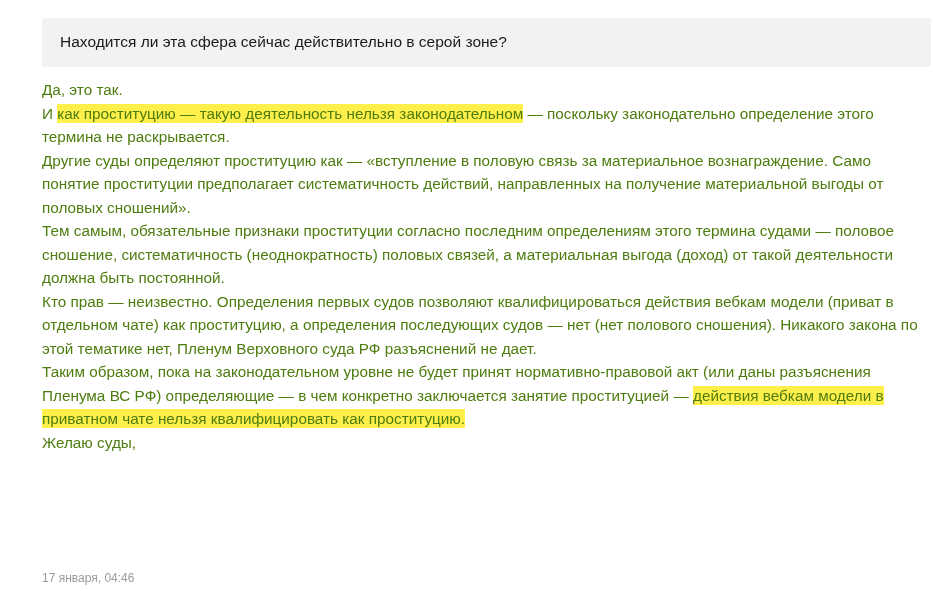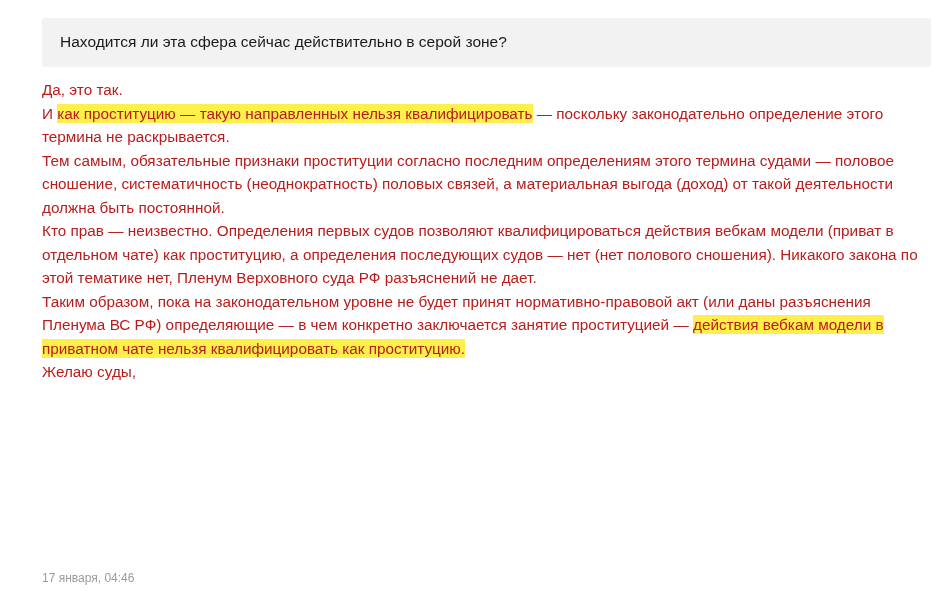--- a/index.html
+++ b/index.html
@@ -50,21 +50,21 @@
     line-height: 20px;
     color: #1a1a1a;
   }
   .answer {
     position: absolute;
     top: 78px;
     left: 22px;
     right: 22px;
     font-size: 15.3px;
     line-height: 23.5px;
-    color: #b91c1c;
+    color: #4d7c0f;
   }
   .answer p {
     margin: 0 0 0 0;
     padding: 0;
   }
   .hl {
     background: #ffef4a;
     padding: 1px 0 1px 0;
     box-decoration-break: clone;
     -webkit-box-decoration-break: clone;
@@ -87,21 +87,22 @@
 <div class="page">
 
   <div class="top-sliver">…………………………………………………………………………………………………………………………………………</div>
 
   <div class="question-bubble">
     <span>Находится ли эта сфера сейчас действительно в серой зоне?</span>
   </div>
 
   <div class="answer">
       <p><span>Да, это так.</span></p>
-      <p><span>И </span><span class="hl">как проституцию — такую направленных нельзя квалифицировать</span><span> — поскольку законодательно определение этого термина не раскрывается.</span></p>
+      <p><span>И </span><span class="hl">как проституцию — такую деятельность нельзя законодательном</span><span> — поскольку законодательно определение этого термина не раскрывается.</span></p>
+      <p><span>Другие суды определяют проституцию как — «вступление в половую связь за материальное вознаграждение. Само понятие проституции предполагает систематичность действий, направленных на получение материальной выгоды от половых сношений».</span></p>
       <p><span>Тем самым, обязательные признаки проституции согласно последним определениям этого термина судами — половое сношение, систематичность (неоднократность) половых связей, а материальная выгода (доход) от такой деятельности должна быть постоянной.</span></p>
       <p><span>Кто прав — неизвестно. Определения первых судов позволяют квалифицироваться действия вебкам модели (приват в отдельном чате) как проституцию, а определения последующих судов — нет (нет полового сношения).  Никакого закона по этой тематике нет, Пленум Верховного суда РФ разъяснений не дает.</span></p>
       <p><span>Таким образом, пока на законодательном уровне не будет принят нормативно-правовой акт (или даны разъяснения Пленума ВС РФ) определяющие — в чем конкретно заключается занятие проституцией — </span><span class="hl">действия вебкам модели в приватном чате нельзя квалифицировать как проституцию.</span></p>
       <p class="sign"><span>Желаю суды,</span></p>
     </div>
 
   <div class="timestamp">17 января, 04:46</div>
 
 </div>
 

